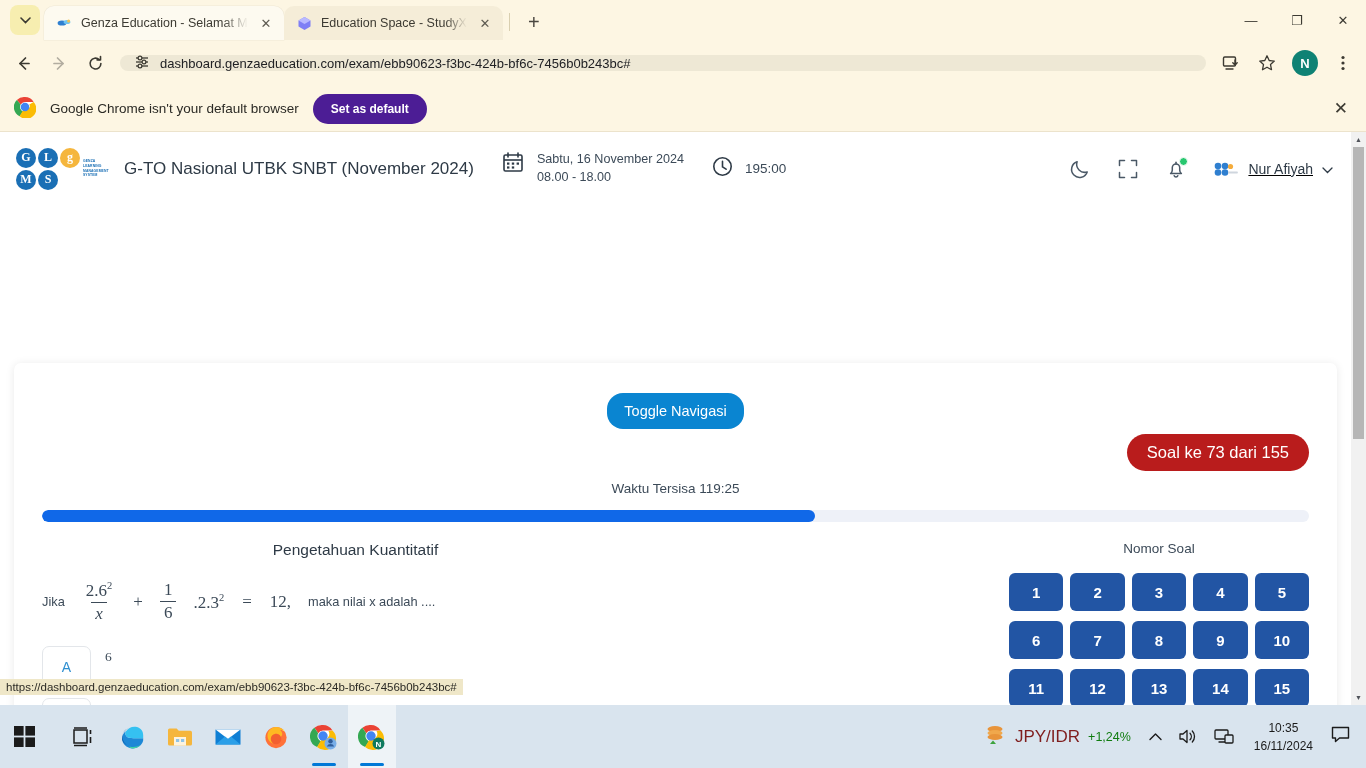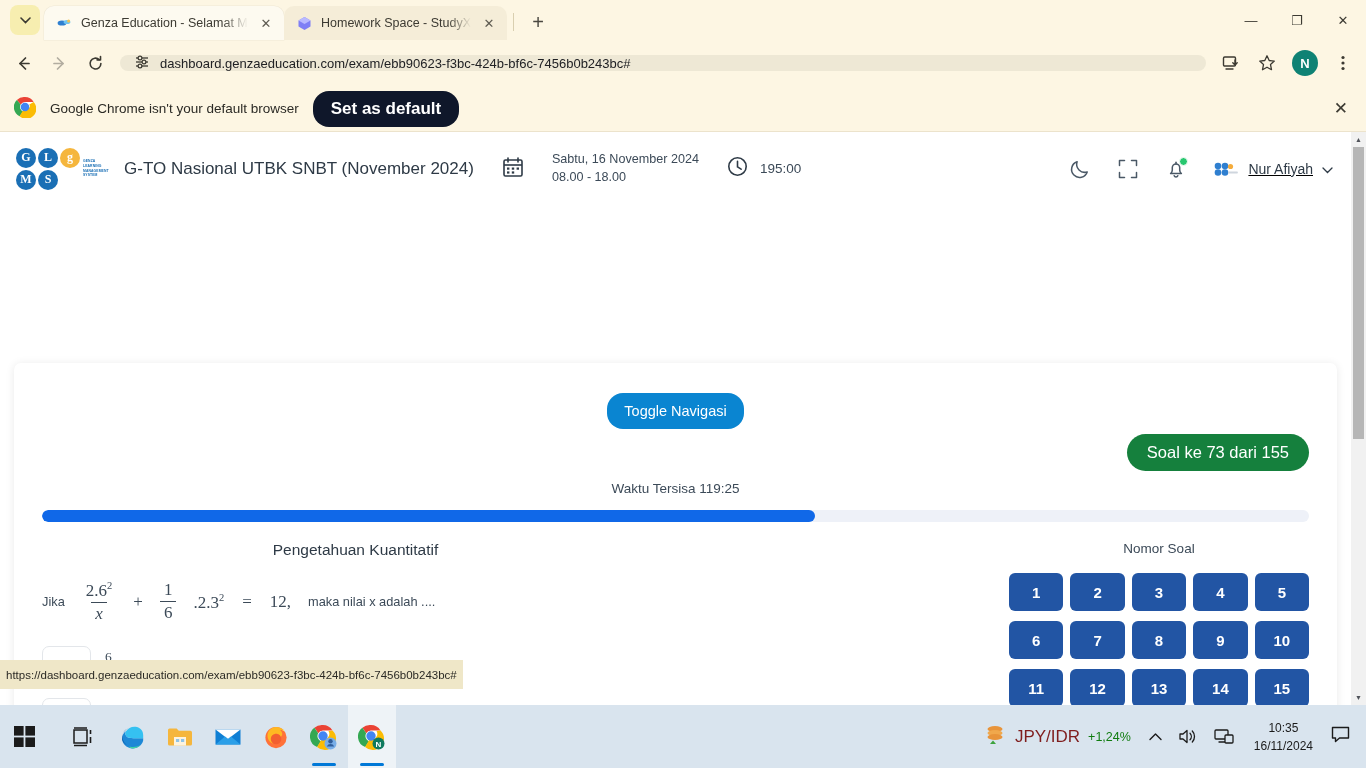--- a/index.html
+++ b/index.html
@@ -60,60 +60,60 @@
     margin: 0 6px; cursor:pointer;
   }
 
   
   .infobar {
     height: 46px; background: #fdf6e3; border-bottom: 1px solid #ece3cc;
     display: flex; align-items: center; padding: 0 14px; gap: 14px;
   }
   .infobar .ib-text { font-size: 13.5px; color: #2b2a25; }
   .infobar .ib-btn {
-    background: #0f172a; color: #fff; border: none; border-radius: 16px;
-    padding: 8px 18px; font-size: 17px; font-weight: 600; cursor: pointer;
+    background: #4c1d95; color: #fff; border: none; border-radius: 16px;
+    padding: 8px 18px; font-size: 12px; font-weight: 600; cursor: pointer;
     font-family: inherit;
   }
   .infobar .ib-close { margin-left: auto; font-size: 17px; color: #3c3a32; cursor: pointer; padding: 0 4px;}
 
   
   .viewport { position: relative; width: 1366px; height: 573px; background: #fff; overflow: hidden; }
   .page { width: 1351px; height: 573px; background: #ffffff; overflow: hidden; position: relative;}
 
   .apphdr { height: 73px; display: flex; align-items: center; padding: 0 18px 0 16px; gap: 0; background:#fff;}
   .logo { display: flex; align-items: center; gap: 3px; width: 96px; }
   .logo-grid { display:grid; grid-template-columns: repeat(3, 20px); grid-template-rows: repeat(2, 20px); gap:2px; }
   .lc { width:20px; height:20px; border-radius:50%; display:flex; align-items:center; justify-content:center;
         color:#fff; font-weight:700; font-size:12px; font-family:"Liberation Serif", serif; }
   .lc.blue { background:#1a6fb5; } .lc.yellow { background:#f5b63d; }
   .logo-txt { font-size:3.4px; line-height:1.35; color:#1a6fb5; font-weight:700; width:34px; letter-spacing:.1px;}
   .exam-title { font-size: 17px; color: #2e3a46; margin-left: 12px; white-space: nowrap;}
-  .hdr-meta { display:flex; align-items:center; gap:28px; margin-left: 28px; }
+  .hdr-meta { display:flex; align-items:flex-start; gap:13px; margin-left: 28px; }
   .hdr-meta .mtxt { font-size: 12.6px; color: #3c4a58; line-height: 1.42; }
   .hdr-meta2 { display:flex; align-items:center; gap:12px; margin-left: 28px; }
   .hdr-meta2 .mtxt { font-size: 13.5px; color:#3c4a58; }
   .hdr-right { margin-left: auto; display:flex; align-items:center; gap: 26px; text-decoration: underline; }
   .icon-btn { cursor:pointer; display:flex; align-items:center; justify-content:center; position:relative; }
   .bell-dot { position:absolute; right:-1px; top:-1px; width:9px; height:9px; border-radius:50%; background:#28c76f; border:1.5px solid #fff;}
   .userbox { display:flex; align-items:center; gap:9px; cursor:pointer; }
   .uavatar { width:26px; height:16px; display:flex; align-items:center; }
   .uname { font-size:14px; color:#2e3a46; }
 
   .card {
     position:absolute; left:14px; top:231px; width:1323px; min-height:460px;
     background:#fff; border-radius:7px; box-shadow:0 1px 10px rgba(0,0,0,.09);
     padding: 16px 28px 20px 28px;
   }
   .toggle-nav {
     display:block; margin: 14px auto 0 auto; background:#0a85d1; color:#fff; border:none;
     border-radius:16px; padding: 10px 17px; font-size:14.5px; cursor:pointer; font-family:inherit;
   }
   .soal-ke {
-    position:absolute; right: 28px; top: 71px; background:#15803d; color:#fff;
+    position:absolute; right: 28px; top: 71px; background:#b91c1c; color:#fff;
     border-radius: 22px; padding: 9px 20px; font-size: 16.5px; cursor:pointer;
   }
   .waktu { text-align:center; font-size:13.5px; color:#3c4a58; margin-top: 52px; }
   .pbar { margin-top: 14px; height: 12px; border-radius: 6px; background:#eef1f8; overflow:hidden; }
   .pbar .fill { height:100%; background:#1068e8; border-radius:6px; width: 61.2%; }
 
   .body-row { display:flex; margin-top: 19px; }
   .qcol { flex: 1 1 auto; padding-right: 20px; }
   .qsubject { text-align:center; font-size:15.5px; color:#2e3a46; padding-right: 320px; }
   .qtext { margin-top: 21px; font-size: 12.8px; color:#3c4a58; display:flex; align-items:center; gap:12px; flex-wrap:wrap;}
@@ -143,21 +143,21 @@
   }
   .nbtn.done { background:#2255a4; color:#fff; }
 
   
   .pscroll { position:absolute; right:0; top:0; width:15px; height:573px; background:#f1f1f1; }
   .pscroll .arrow { height:15px; display:flex; align-items:center; justify-content:center; color:#50535a; font-size:7px;}
   .pscroll .thumb { position:absolute; left:2px; top:15px; width:11px; height:292px; background:#b6b6b6; border-radius:0;}
 
   
   .statusbar {
-    position:absolute; left:0; bottom:16px; max-width: 480px; height:29px; background:#efe7c8;
+    position:absolute; left:0; bottom:10px; max-width: 480px; height:16px; background:#efe7c8;
     display:flex; align-items:center; padding: 0 6px; font-size:11.5px; color:#2b2a25;
     white-space:nowrap; overflow:hidden; z-index: 5;
   }
 
   
   .taskbar {
     position:absolute; left:0; top:705px; width:1366px; height:63px;
     background:#d9e4ee; display:flex; align-items:center; padding: 0 0 0 0;
   }
   .tb-start { width:48px; height:63px; display:flex; align-items:center; justify-content:center; cursor:pointer;}
@@ -201,21 +201,21 @@
       <span class="tclose">✕</span>
     </div>
 
     <div class="tab inactive">
       <span class="favicon">
         <svg width="15" height="15" viewBox="0 0 15 15">
           <polygon points="7.5,1 13.5,4.5 13.5,10.5 7.5,14 1.5,10.5 1.5,4.5" fill="#7f7ff5"></polygon>
           <polygon points="7.5,1 13.5,4.5 7.5,8 1.5,4.5" fill="#b9b9ff"></polygon>
         </svg>
       </span>
-      <span class="ttl">Homework Space - StudyX</span>
+      <span class="ttl">Education Space - StudyX</span>
       <span class="tclose">✕</span>
     </div>
 
     <div class="tab-divider"></div>
     <div class="newtab">+</div>
 
     <div class="wincontrols">
       <div>—</div>
       <div>❐</div>
       <div>✕</div>

